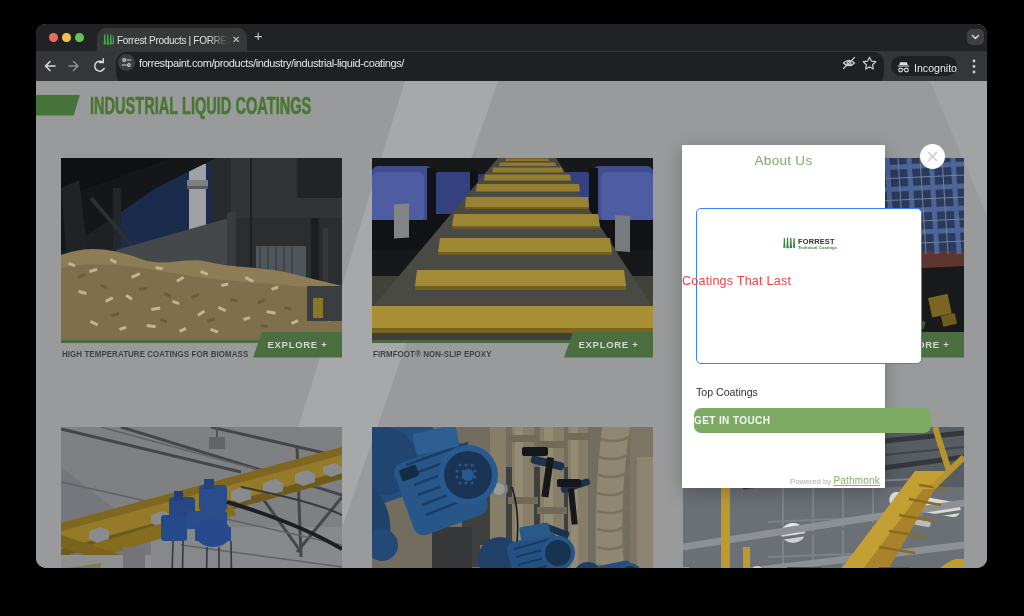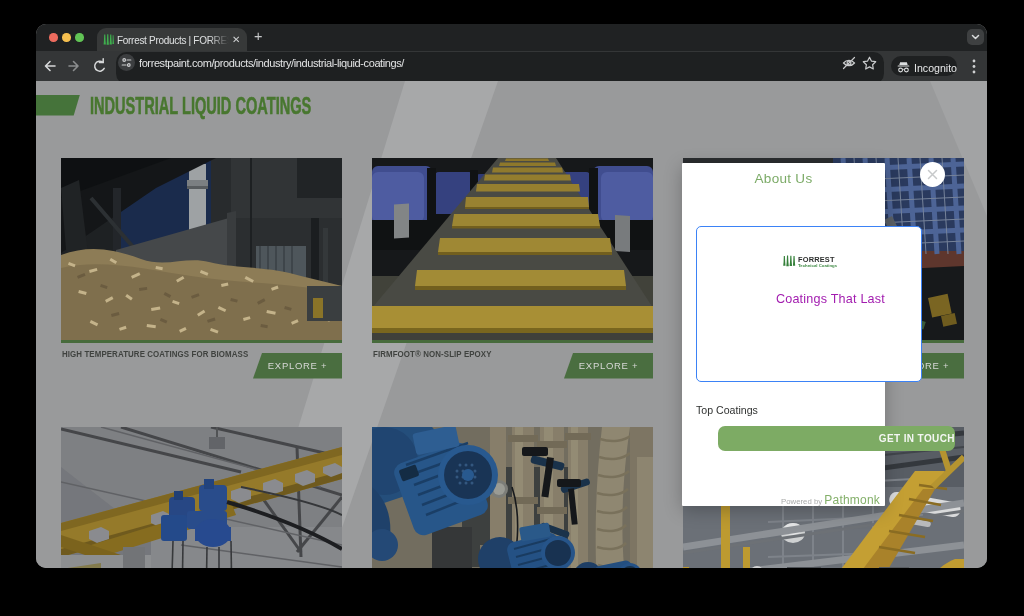--- a/index.html
+++ b/index.html
@@ -43,45 +43,45 @@
   .greenbar { position:absolute; left:0; top:14px; width:44px; height:20.5px;
     background:#45733a;
     clip-path:polygon(0 0, 43.8px 0, 37.7px 20.5px, 0 20.5px); }
   .pagetitle { position:absolute; left:54px; top:12px; font-size:23.5px; font-weight:bold;
     color:#48772f; -webkit-text-stroke:0.6px #48772f; letter-spacing:0px; transform:scaleX(0.62); transform-origin:left top;
     white-space:nowrap; }
   
   .card { position:absolute; width:281px; }
   .cimg { position:absolute; left:0; top:0; width:281px; height:182px; overflow:hidden; }
   .cbar { position:absolute; left:0; top:182px; width:281px; height:2.5px; background:#476b3c; }
-  .explore { position:absolute; right:0; top:195px; width:89px; height:25.5px;
+  .explore { position:absolute; right:0; top:174px; width:89px; height:25.5px;
     background:#4a6e40; clip-path:polygon(9px 0, 89px 0, 89px 25.5px, 0 25.5px);
-    color:#d6d8d5; font-size:9.5px; font-weight:normal; letter-spacing:0.7px;
+    color:#d6d8d5; font-size:9.5px; font-weight:bold; letter-spacing:0.7px;
     text-align:center; line-height:25.5px; }
   .clabel { position:absolute; left:1px; top:191px; font-size:8.6px; font-weight:bold;
     color:#3f423f; letter-spacing:0.1px; white-space:nowrap; transform:scaleX(0.92); transform-origin:left top; }
   
-  .modal { position:absolute; left:646px; top:82px; width:203px; height:343px;
+  .modal { position:absolute; left:646px; top:64px; width:203px; height:343px;
     background:#ffffff; border-radius:1px; box-shadow:0 4px 18px rgba(0,0,0,0.25); }
   .mclose { position:absolute; left:238px; top:-1px; width:25px; height:25px;
     border-radius:50%; background:#fff; }
   .mtitle { position:absolute; left:0; top:8px; width:100%; text-align:center;
     font-size:13.5px; color:#7cab67; letter-spacing:0.3px; }
   .mbox { position:absolute; left:14px; top:62.5px; width:226px; height:156px;
     border:1px solid #3b82f6; border-radius:5px; background:#fff; }
-  .mhead { position:absolute; left:0; top:128.5px; width:100%; text-align:right;
-    font-size:12.6px; color:#a21caf; letter-spacing:0.2px; }
+  .mhead { position:absolute; left:0; top:128.5px; width:100%; text-align:left;
+    font-size:12.6px; color:#ef4444; letter-spacing:0.2px; }
   .mpara { position:absolute; left:0; top:151px; width:100%; text-align:center;
     font-size:10.6px; color:#909291; line-height:13.3px; letter-spacing:0px; }
   .mactions { position:absolute; left:14px; top:241px; font-size:10.6px; color:#303231; }
   .mbtn { position:absolute; left:12px; top:263px; width:237px; height:25px;
     border-radius:7px; background:#7dab64; color:#f4f6f3; font-size:10px; font-weight:bold;
-    letter-spacing:0.4px; text-align:right; line-height:25px;margin-left:24px; }
+    letter-spacing:0.4px; text-align:left; line-height:25px; }
   .mpow { position:absolute; right:5px; top:330px; font-size:7.8px; color:#a9abaa; }
-  .mpow b { font-weight:400; font-size:12px; color:#83af69; letter-spacing:0.2px; }
+  .mpow b { font-weight:400; font-size:10px; color:#83af69; letter-spacing:0.2px;text-decoration:underline; }
 </style>
 </head>
 <body>
   <div class="window">
     <div class="tabbar">
       <div class="dot r"></div>
       <div class="dot y"></div>
       <div class="dot g"></div>
       <div class="tab">
         <svg style="position:absolute;left:6px;top:5.5px" width="11" height="12" viewBox="0 0 11 12">

